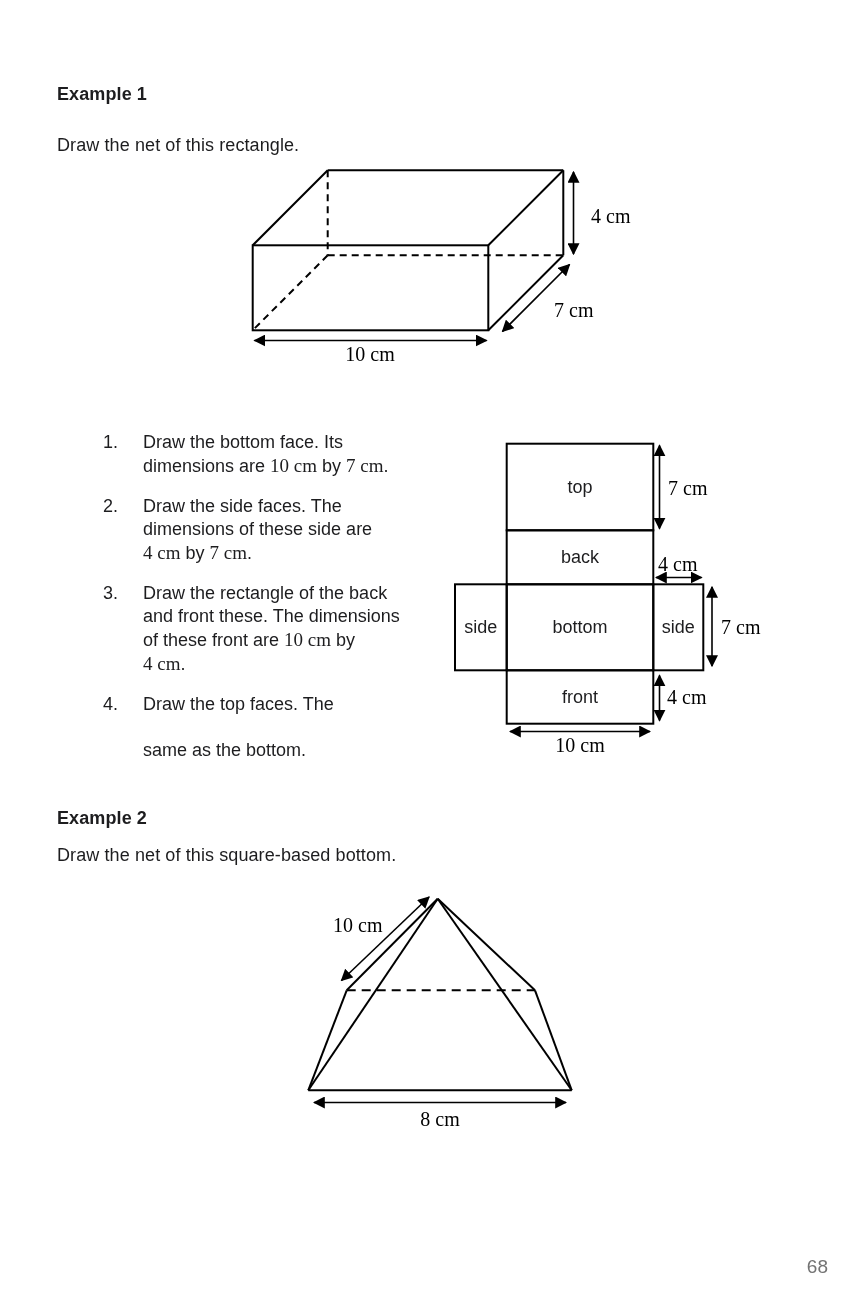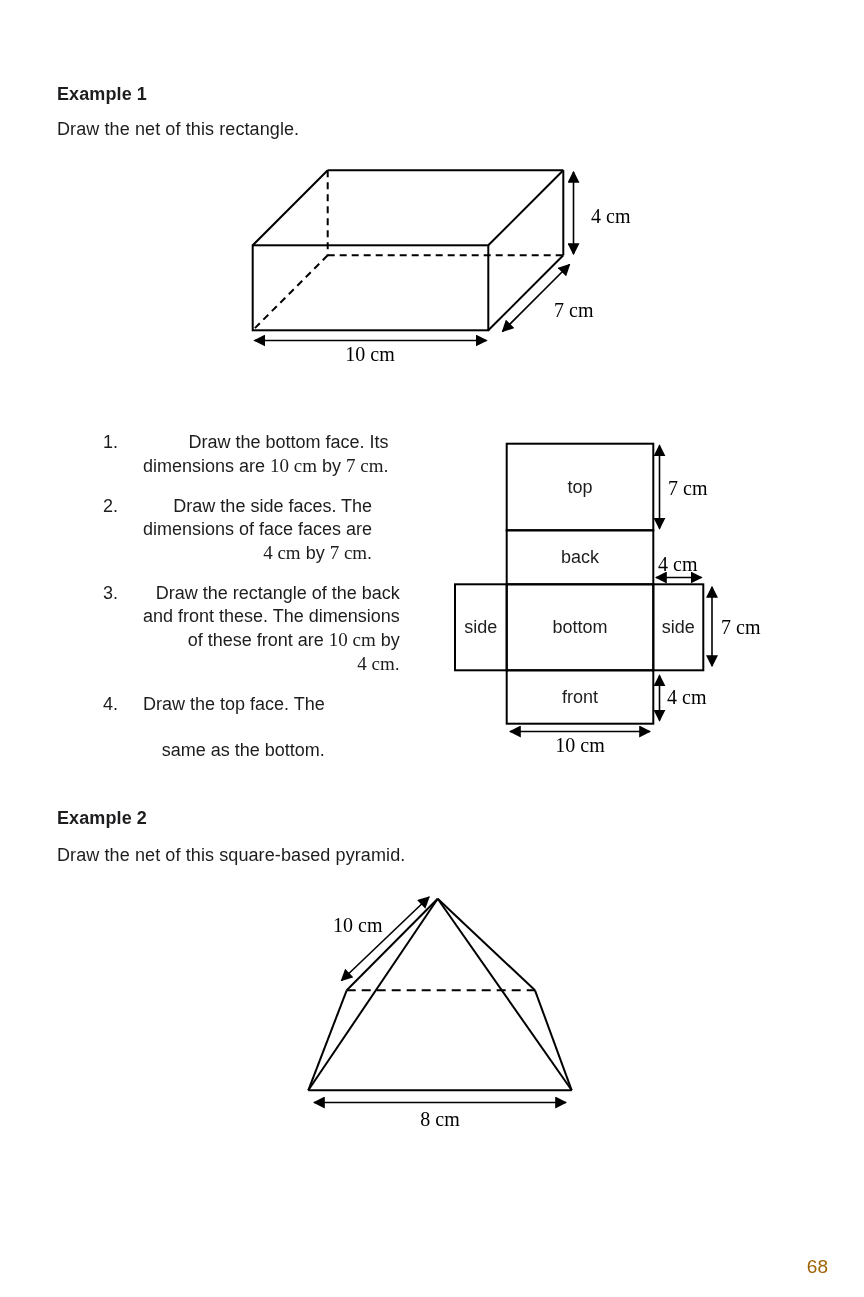--- a/index.html
+++ b/index.html
@@ -9,34 +9,34 @@
     font-family:"Liberation Sans", sans-serif; color:#1d1d1f; overflow:hidden;margin-top:27px;
   }
   .abs { position:absolute; }
   .heading { font-size:18px; font-weight:700; letter-spacing:.1px; }
   .body-text { font-size:18px; letter-spacing:.1px; }
   .serif { font-family:"Liberation Serif", serif; font-size:19px; }
   
   .steps { width:372px; }
   .step { display:flex; margin-bottom:17px; }
   .step-num { width:40px; flex:0 0 40px; font-size:18px; line-height:23px; }
-  .step-body { font-size:18px; line-height:23px;text-align:right; }
+  .step-body { font-size:18px; line-height:23px; }
   
   text.dim-label { font-family:"Liberation Serif", serif; font-size:20px; fill:#000; }
   text.face-label { font-family:"Liberation Sans", sans-serif; font-size:18px; fill:#1d1d1f; }
-  .page-number { font-size:19px; color:#a16207; }
+  .page-number { font-size:19px; color:#737373; }
   svg { display:block; }
 </style>
 </head>
 <body>
 
 <div class="page">
 
   <div class="abs heading" style="left:57px; top:57px;">Example 1</div>
-  <div class="abs body-text" style="left:57px; top:92px;">Draw the net of this rectangle.</div>
+  <div class="abs body-text" style="left:57px; top:108px;">Draw the net of this rectangle.</div>
 
   <svg class="abs" style="left:230px; top:133px;" width="420" height="215">
     <defs>
       <marker id="arrA" viewBox="0 0 10 10" refX="9" refY="5" markerWidth="7.5" markerHeight="7.5" orient="auto-start-reverse">
         <path d="M0,0 L10,5 L0,10 z" fill="#000"></path>
       </marker>
     </defs>
     <g stroke="#000" stroke-width="2" fill="none">
       <rect x="22.7" y="85.3" width="235.6" height="85"></rect>
       <line x1="22.7" y1="85.3" x2="97.7" y2="10.3"></line>
@@ -60,29 +60,29 @@
     <text class="dim-label" x="140" y="201" text-anchor="middle">10 cm</text>
   </svg>
 
   <div id="steps-list" class="abs steps" style="left:103px; top:404px;">
       <div class="step">
         <div class="step-num">1.</div>
         <div class="step-body"><span>Draw the bottom face. Its</span><br><span>dimensions are </span><span class="serif">10 cm</span><span> by </span><span class="serif">7 cm</span><span>.</span></div>
       </div>
       <div class="step">
         <div class="step-num">2.</div>
-        <div class="step-body"><span>Draw the side faces. The</span><br><span>dimensions of face faces are</span><br><span class="serif">4 cm</span><span> by </span><span class="serif">7 cm</span><span>.</span></div>
+        <div class="step-body"><span>Draw the side faces. The</span><br><span>dimensions of these side are</span><br><span class="serif">4 cm</span><span> by </span><span class="serif">7 cm</span><span>.</span></div>
       </div>
       <div class="step">
         <div class="step-num">3.</div>
         <div class="step-body"><span>Draw the rectangle of the back</span><br><span>and front these. The dimensions</span><br><span>of these front are </span><span class="serif">10 cm</span><span> by</span><br><span class="serif">4 cm</span><span>.</span></div>
       </div>
       <div class="step">
         <div class="step-num">4.</div>
-        <div class="step-body"><span>Draw the top face. The</span><br><br><span>same as the bottom.</span></div>
+        <div class="step-body"><span>Draw the top faces. The</span><br><br><span>same as the bottom.</span></div>
       </div>
     </div>
 
   <svg class="abs" style="left:440px; top:395px;" width="340" height="345">
     <defs>
       <marker id="arrB" viewBox="0 0 10 10" refX="9" refY="5" markerWidth="7.5" markerHeight="7.5" orient="auto-start-reverse">
         <path d="M0,0 L10,5 L0,10 z" fill="#000"></path>
       </marker>
     </defs>
     <g stroke="#000" stroke-width="2" fill="none">
@@ -107,21 +107,21 @@
       <line x1="70" y1="309.5" x2="210" y2="309.5" marker-start="url(#arrB)" marker-end="url(#arrB)"></line>
     </g>
     <text class="dim-label" x="228" y="73">7 cm</text>
     <text class="dim-label" x="218" y="149">4 cm</text>
     <text class="dim-label" x="281" y="212">7 cm</text>
     <text class="dim-label" x="227" y="282">4 cm</text>
     <text class="dim-label" x="140" y="330" text-anchor="middle">10 cm</text>
   </svg>
 
   <div class="abs heading" style="left:57px; top:781px;">Example 2</div>
-  <div class="abs body-text" style="left:57px; top:818px;">Draw the net of this square-based pyramid.</div>
+  <div class="abs body-text" style="left:57px; top:818px;">Draw the net of this square-based bottom.</div>
 
   <svg class="abs" style="left:250px; top:860px;" width="380" height="250">
     <defs>
       <marker id="arrC" viewBox="0 0 10 10" refX="9" refY="5" markerWidth="7.5" markerHeight="7.5" orient="auto-start-reverse">
         <path d="M0,0 L10,5 L0,10 z" fill="#000"></path>
       </marker>
     </defs>
     <g stroke="#000" stroke-width="2" fill="none">
       <line x1="58.3" y1="203.3" x2="321.7" y2="203.3"></line>
       <line x1="187.7" y1="11.7" x2="58.3" y2="203.3"></line>

